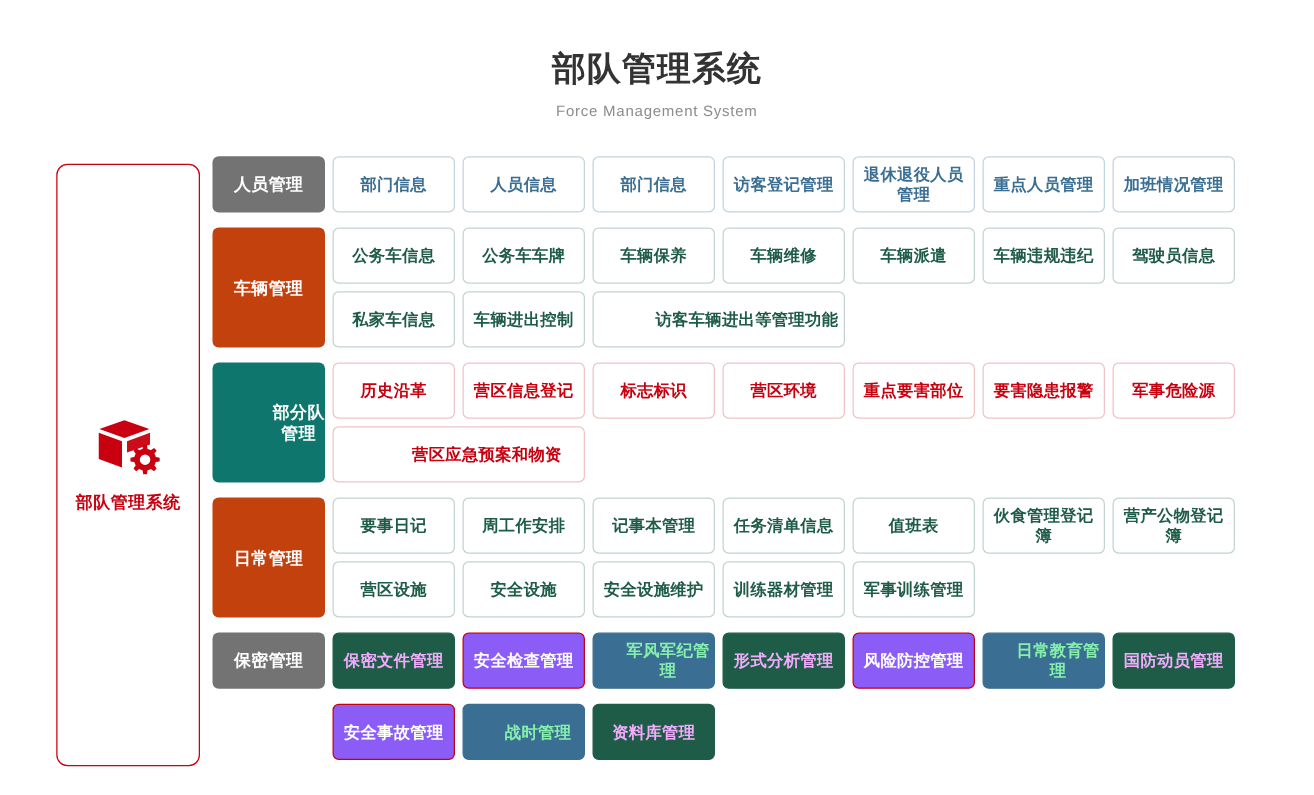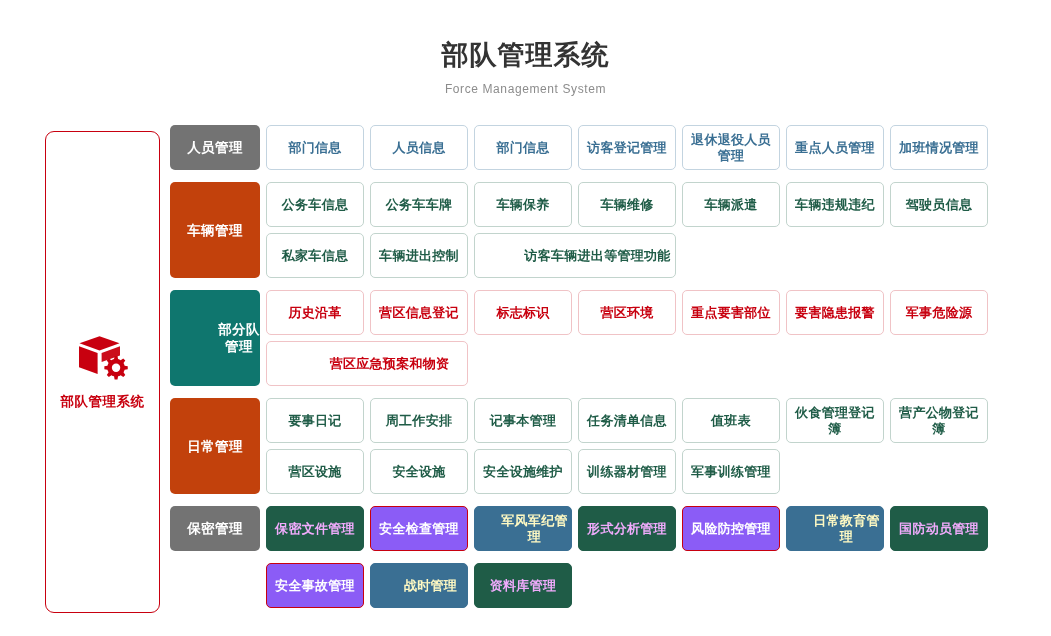--- a/index.html
+++ b/index.html
@@ -75,21 +75,21 @@
     line-height: 16px; letter-spacing: 0.3px;
     background: #ffffff; padding: 2px 3px;
   }
   .item.w1 { width: 98px; flex: 0 0 98px; }
   .item.w2 { width: 202px; flex: 0 0 202px; padding-left: 48px; }
 
   .item.outline-blue  { border: 1.2px solid #c3d4e0; color: #3a6f93; }
   .item.outline-green { border: 1.2px solid #c2d4cd; color: #1f5c47; }
   .item.outline-red   { border: 1.2px solid #f0c3c6; color: #c8000f; }
 
-  .item.fill-blue  { background: #3a6f93; color: #fef9c3; border: 1.2px solid #3a6f93; padding-left: 26px; }
+  .item.fill-blue  { background: #3a6f93; color: #86efac; border: 1.2px solid #3a6f93; padding-left: 26px; }
   .item.fill-green { background: #1f5c47; color: #f0abfc; border: 1.2px solid #1f5c47; }
   .item.fill-red   { background: #8b5cf6; color: #fff; border: 1.2px solid #c8000f; }
 
   .cat-row.tall-2 .cat-label { height: 96px; }
   .cat-row.tall-1 .cat-label { height: 45px; }
 </style>
 </head>
 <body>
 
 <div class="page">

